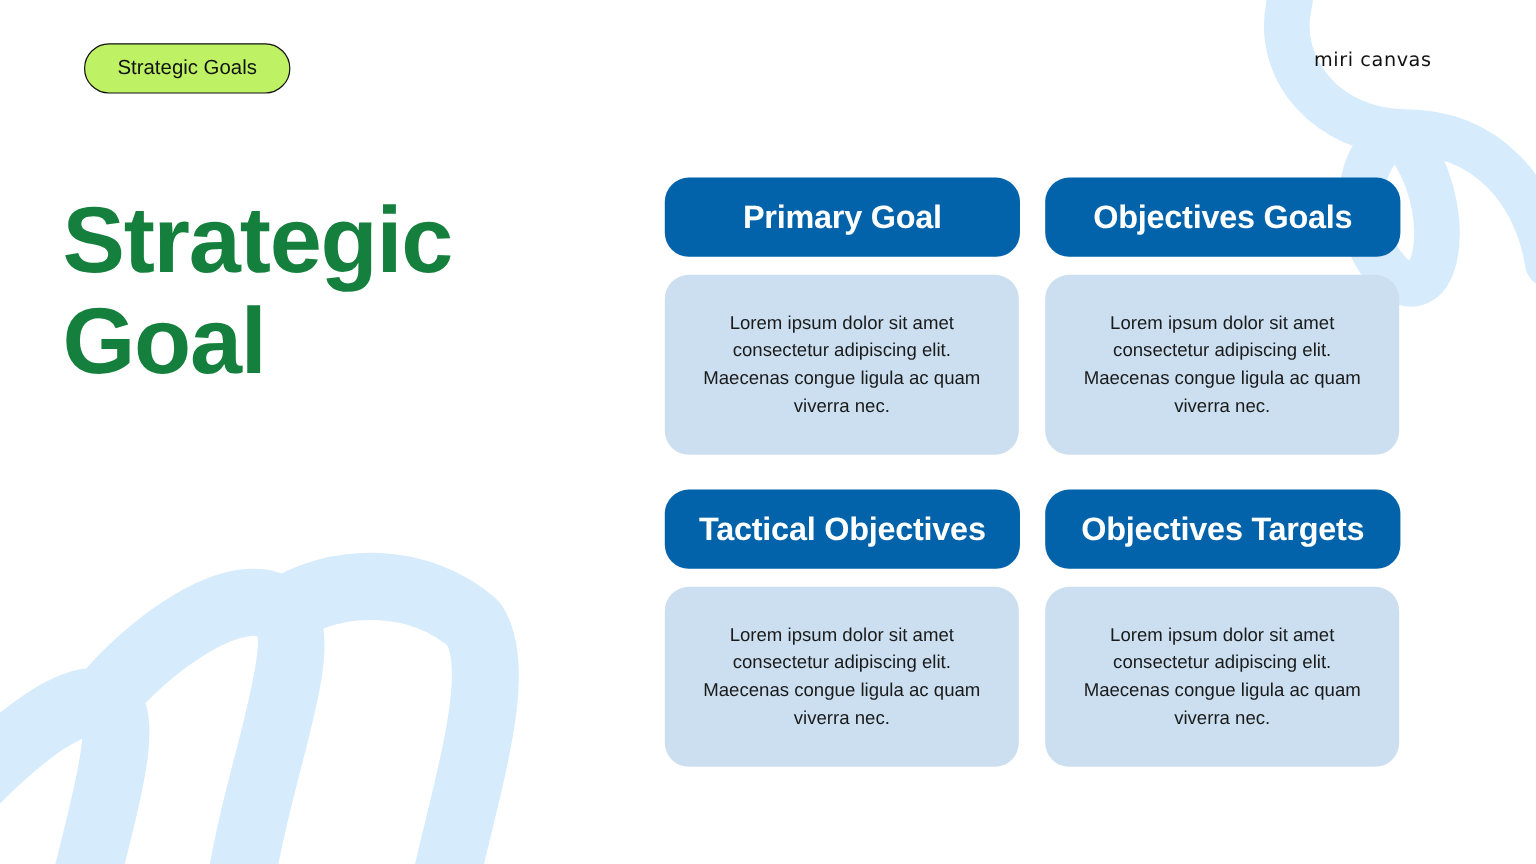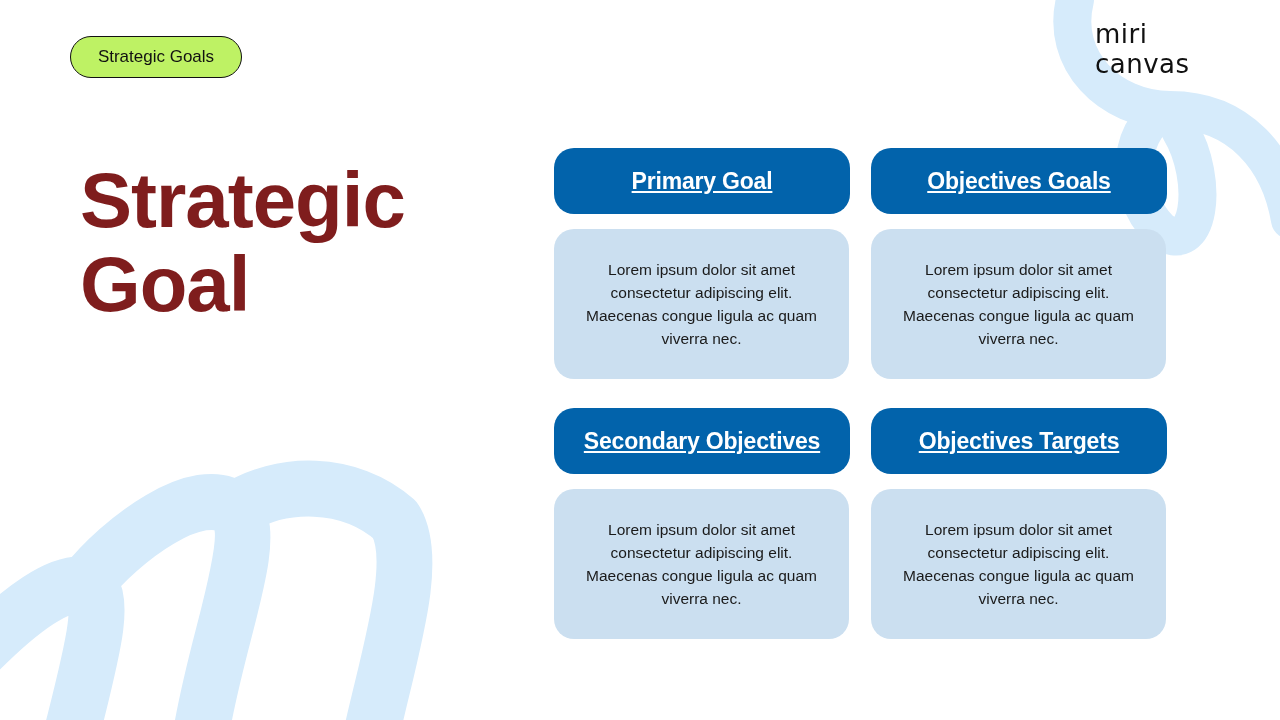--- a/index.html
+++ b/index.html
@@ -11,35 +11,35 @@
   .tag-pill {
     position: absolute; left: 70px; top: 36px; width: 172px; height: 42px;
     border: 1.5px solid #111; border-radius: 21px;
     display: flex; align-items: center; justify-content: center;
     font-size: 17px; color: #111; background: #bef264;
   }
 
   .brand-logo {
     position: absolute; left: 1095px; top: 33px; width: 150px; height: 32px;
     display: flex; align-items: center;
-    font-family: "DejaVu Sans", sans-serif; font-size: 26px; letter-spacing: 0.5px;
+    font-family: "DejaVu Sans", sans-serif; font-size: 16px; letter-spacing: 0.5px;
     color: #111; font-weight: normal;
   }
 
   .page-title {
-    position: absolute; left: 80px; top: 158px; width: 440px;
+    position: absolute; left: 52px; top: 158px; width: 440px;
     font-size: 78px; font-weight: bold; line-height: 84px; letter-spacing: -1px;
-    color: #7f1d1d;
+    color: #15803d;
   }
 
   .card-header {
     position: absolute; width: 296px; height: 66px; border-radius: 20px;
     background: #0263ab; color: #fff;
     display: flex; align-items: center; justify-content: center;
-    font-size: 23px; font-weight: bold; letter-spacing: -0.2px; text-decoration: underline;
+    font-size: 27px; font-weight: bold; letter-spacing: -0.2px;
   }
   .card-body {
     position: absolute; width: 295px; height: 150px; border-radius: 20px;
     background: #cbdff0; color: #1a1a1a;
     display: flex; align-items: center; justify-content: center;
     text-align: center; font-size: 15.5px; line-height: 23px; padding: 0 32px;
   }
 </style>
 </head>
 <body>
@@ -59,17 +59,17 @@
   <span>Strategic</span><br>
   <span>Goal</span>
 </h1>
 
 <div class="card-header" style="left:554px; top:148px;">Primary Goal</div>
 <div class="card-body" style="left:554px; top:229px;">Lorem ipsum dolor sit amet consectetur adipiscing elit. Maecenas congue ligula ac quam viverra nec.</div>
 
 <div class="card-header" style="left:871px; top:148px;">Objectives Goals</div>
 <div class="card-body" style="left:871px; top:229px;">Lorem ipsum dolor sit amet consectetur adipiscing elit. Maecenas congue ligula ac quam viverra nec.</div>
 
-<div class="card-header" style="left:554px; top:408px;">Secondary Objectives</div>
+<div class="card-header" style="left:554px; top:408px;">Tactical Objectives</div>
 <div class="card-body" style="left:554px; top:489px;">Lorem ipsum dolor sit amet consectetur adipiscing elit. Maecenas congue ligula ac quam viverra nec.</div>
 
 <div class="card-header" style="left:871px; top:408px;">Objectives Targets</div>
 <div class="card-body" style="left:871px; top:489px;">Lorem ipsum dolor sit amet consectetur adipiscing elit. Maecenas congue ligula ac quam viverra nec.</div>
 
 </body></html>

